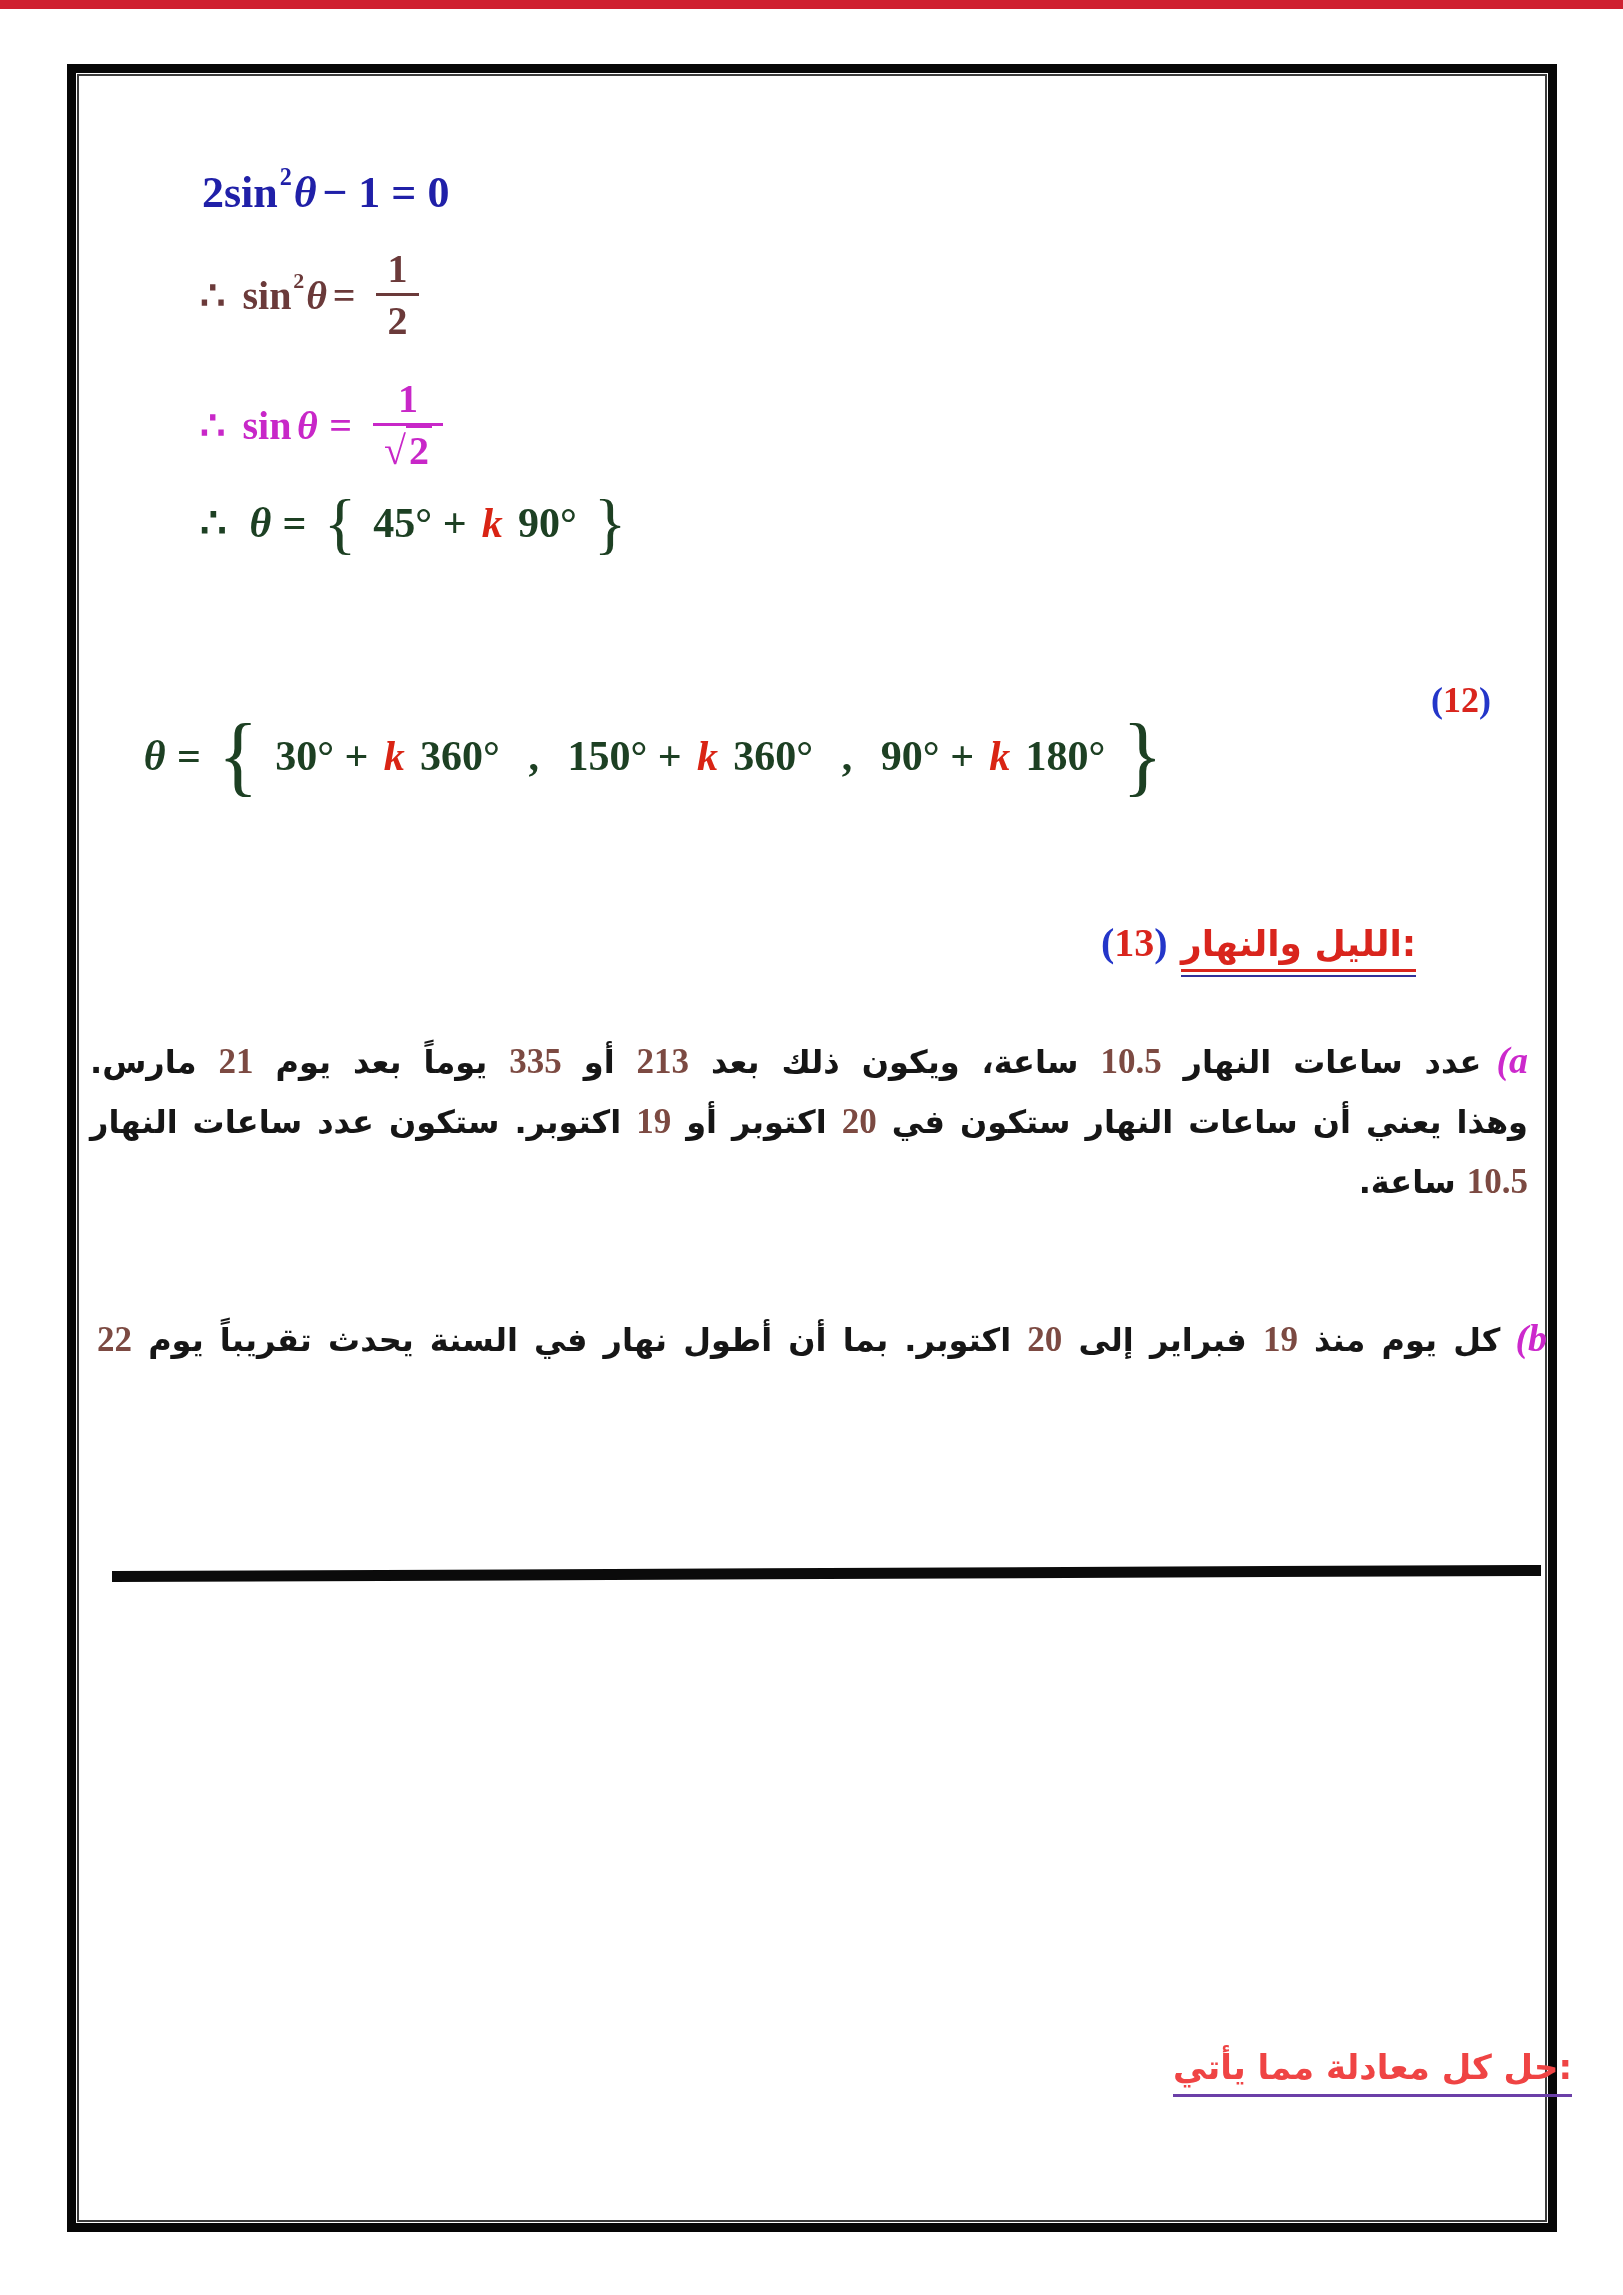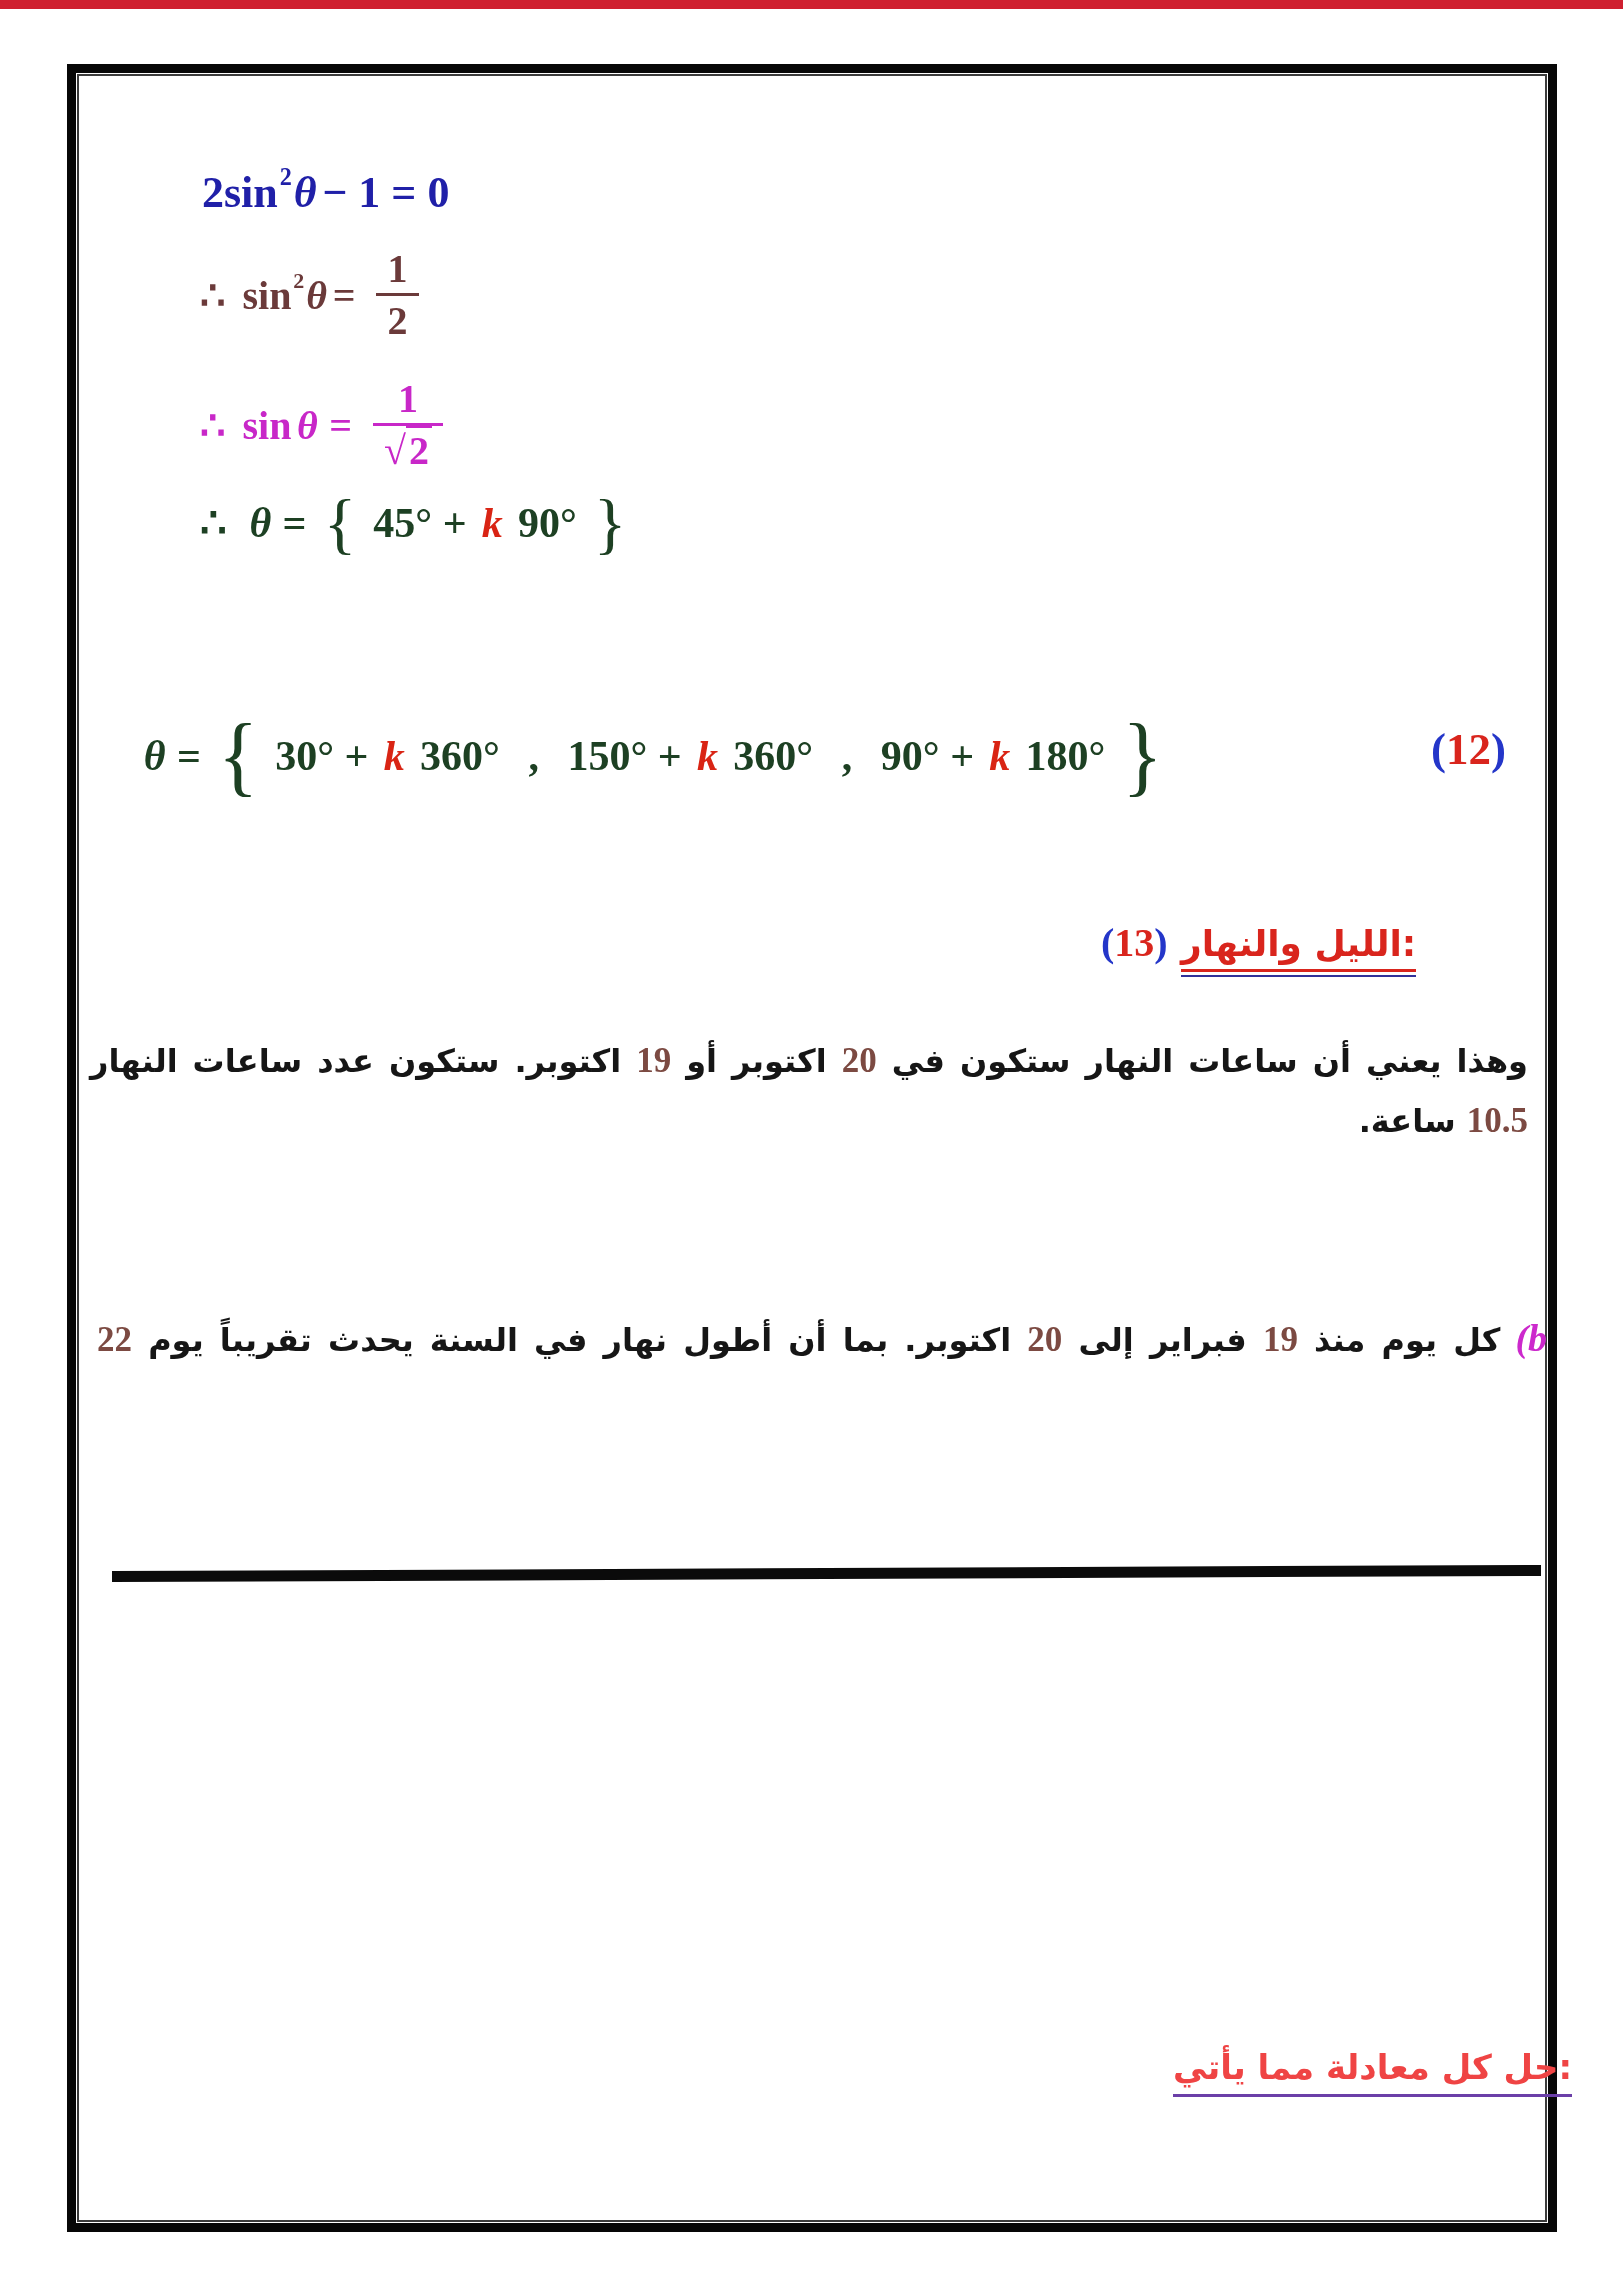--- a/index.html
+++ b/index.html
@@ -43,22 +43,22 @@
 
   .brace{font-weight:normal;line-height:0;}
   .brace-md{font-size:68px;margin:0 11.4px;}
   .brace-lg{font-size:84px;margin:0 11.4px;transform:scaleY(1.05);display:inline-block;}
   .kvar{color:#d92414;font-style:italic;margin:0 9.5px;}
   .eqpart{margin:0 5.7px;}
   .setcomma{margin:0 23px;}
 
   
   .label12{
-    position:absolute;left:1431px;top:679px;font-size:45px;font-weight:bold;
-    font-family:"Liberation Serif",serif;white-space:nowrap;margin-top:44px;
+    position:absolute;left:1431px;top:679px;font-size:36px;font-weight:bold;
+    font-family:"Liberation Serif",serif;white-space:nowrap;
   }
   .paren-blue{color:#2436c9;}
   .num-red{color:#d9251d;}
 
   
   .h13{
     position:absolute;left:1101px;top:919px;direction:ltr;white-space:nowrap;
     font-weight:bold;font-size:40px;font-family:"Liberation Serif",serif;
   }
   .h13-title{
@@ -168,20 +168,21 @@
       <span class="kvar">k</span>
       <span class="eqpart">180°</span>
       <span class="brace brace-lg">}</span>
   </div>
 
   <div class="h13">
     <span class="paren-blue">(</span><span class="num-red">13</span><span class="paren-blue">)</span><span class="h13-title u-navy"><span class="u-red"><span>الليل والنهار</span><span>:</span></span></span>
   </div>
 
   <div class="para para-a">
+    <div class="pline"><span class="marker">(a</span><span><span>عدد ساعات النهار </span><span class="num">10.5</span><span> ساعة، ويكون ذلك بعد </span><span class="num">213</span><span> أو </span><span class="num">335</span><span> يوماً بعد يوم </span><span class="num">21</span><span> مارس.</span></span></div>
     <div class="pline"><span><span>وهذا يعني أن ساعات النهار ستكون في </span><span class="num">20</span><span> اكتوبر أو </span><span class="num">19</span><span> اكتوبر. ستكون عدد ساعات النهار</span></span></div>
     <div class="pline short"><span><span class="num">10.5</span><span> ساعة.</span></span></div>
   </div>
 
   <div class="para para-b">
     <div class="pline"><span class="marker">(b</span><span><span>كل يوم منذ </span><span class="num">19</span><span> فبراير إلى </span><span class="num">20</span><span> اكتوبر. بما أن أطول نهار في السنة يحدث تقريباً يوم </span><span class="num">22</span></span></div>
   </div>
 
   <div class="divider"></div>
 

